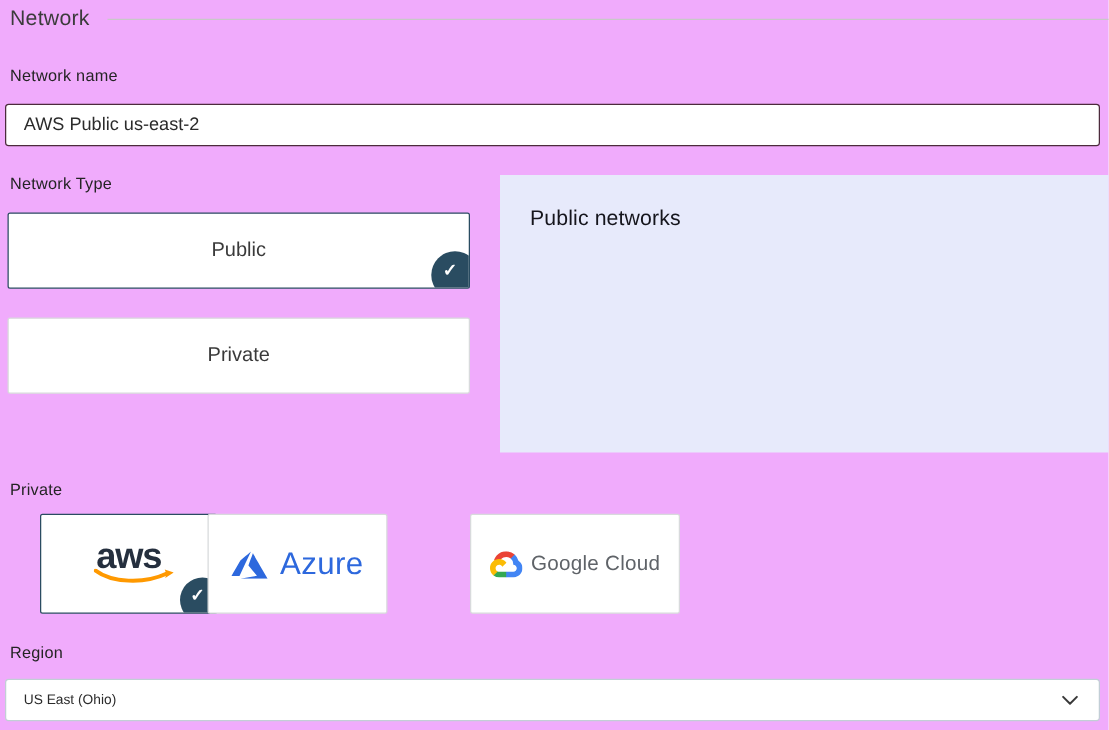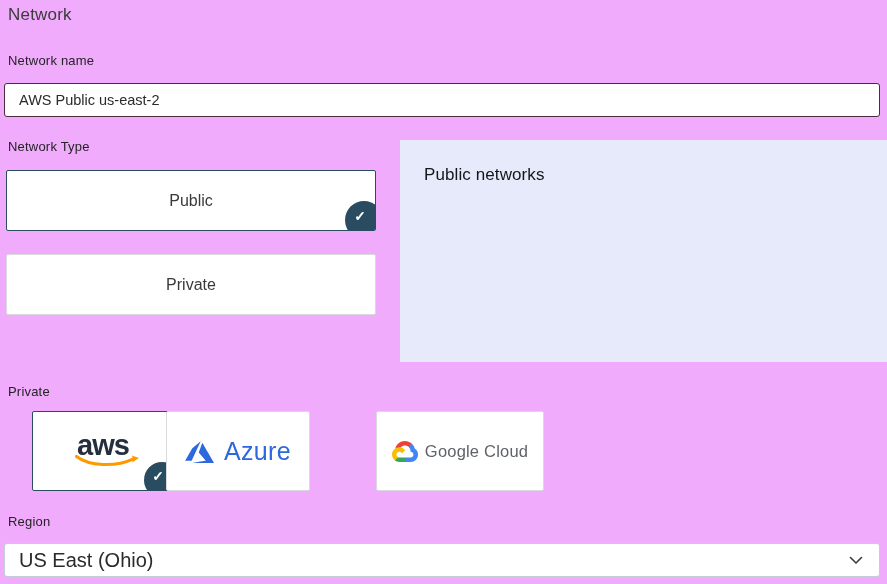--- a/index.html
+++ b/index.html
@@ -58,21 +58,21 @@
 
   .azure-logo{display:flex; align-items:center; gap:9px;}
   .azure-word{font-size:25px; color:var(--azure_blue); letter-spacing:.3px;}
 
   .google-logo{display:flex; align-items:center; gap:7px;}
   .google-word{font-size:16.5px; color:var(--google_gray); letter-spacing:.2px;}
 
   .region-select{position:absolute; top:543px; left:4px; width:876px; height:34px;
     border:1px solid var(--select_border); border-radius:3px; background:#fff;
     display:flex; align-items:center; padding:0 16px 0 14px; cursor:pointer;}
-  .region-value{font-size:20px; color:var(--text_dark); flex:1;}
+  .region-value{font-size:11px; color:var(--text_dark); flex:1;}
 </style>
 </head>
 <body>
 
 <div class="page">
 
   <div class="heading-row">
     <span class="page-title">Network</span>
     <span class="heading-rule"></span>
   </div>

